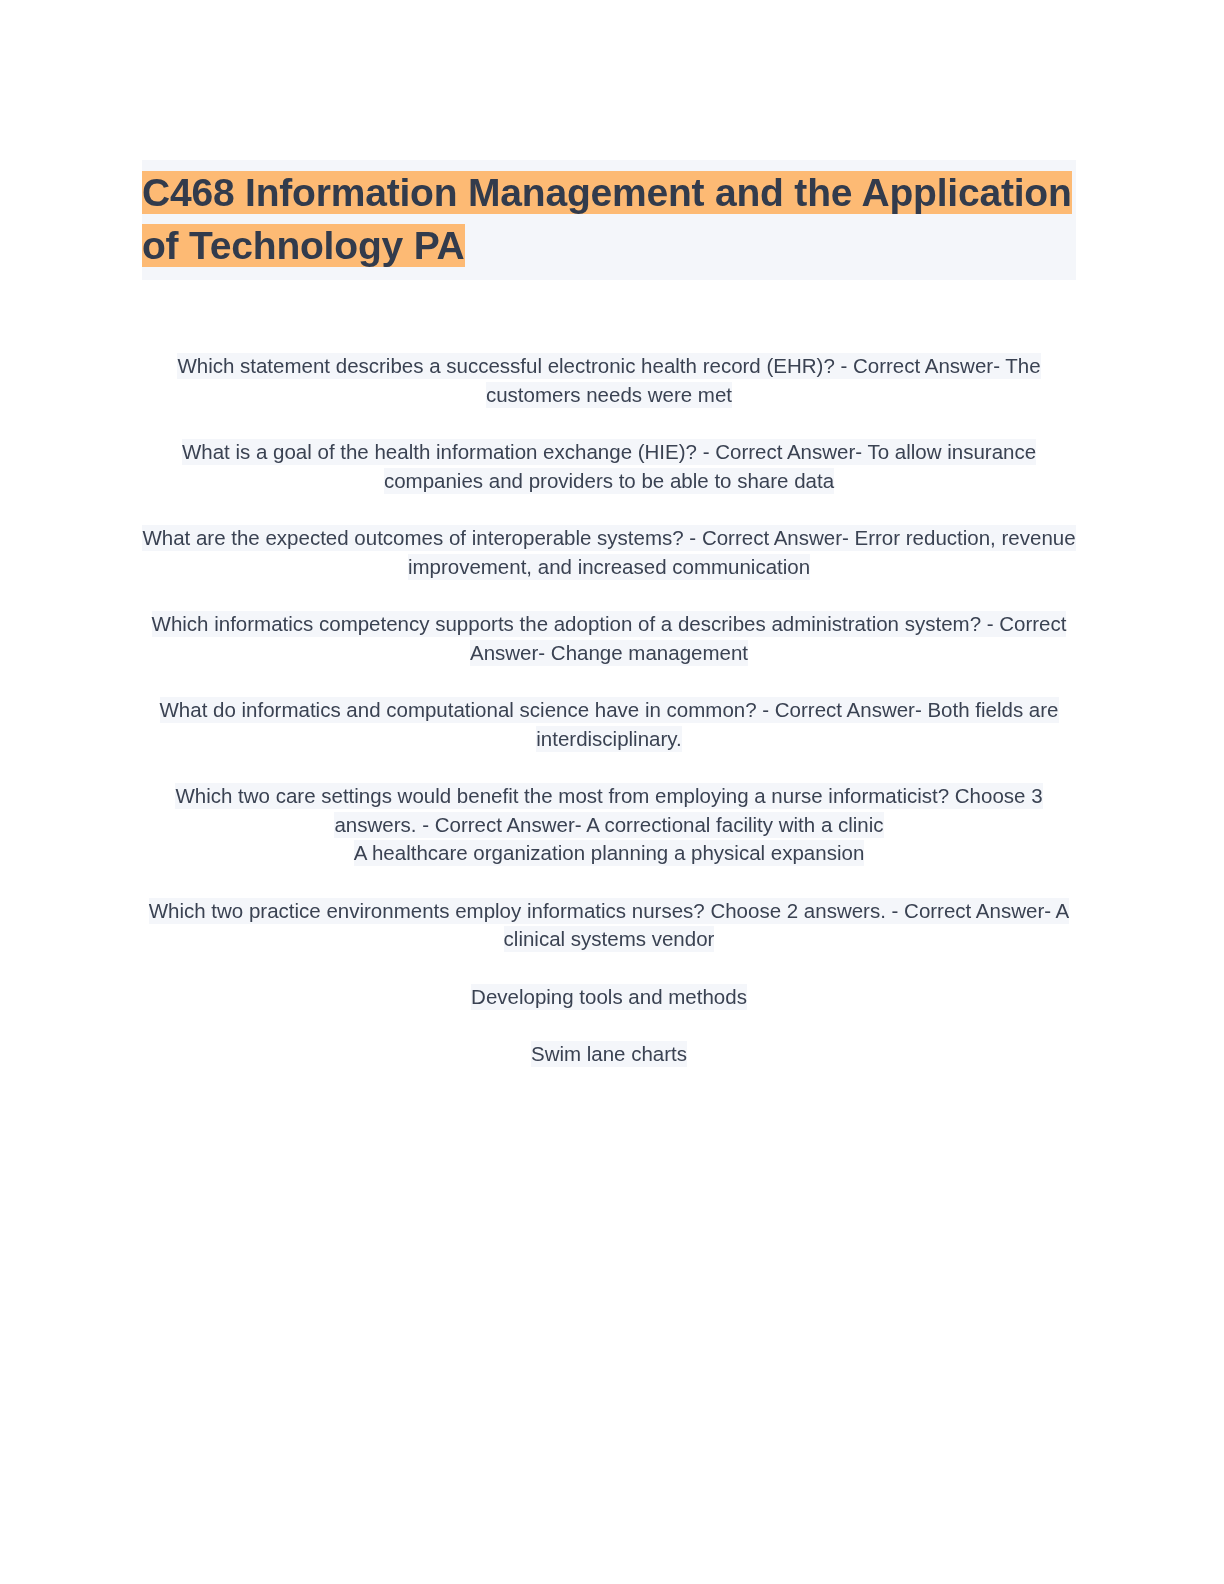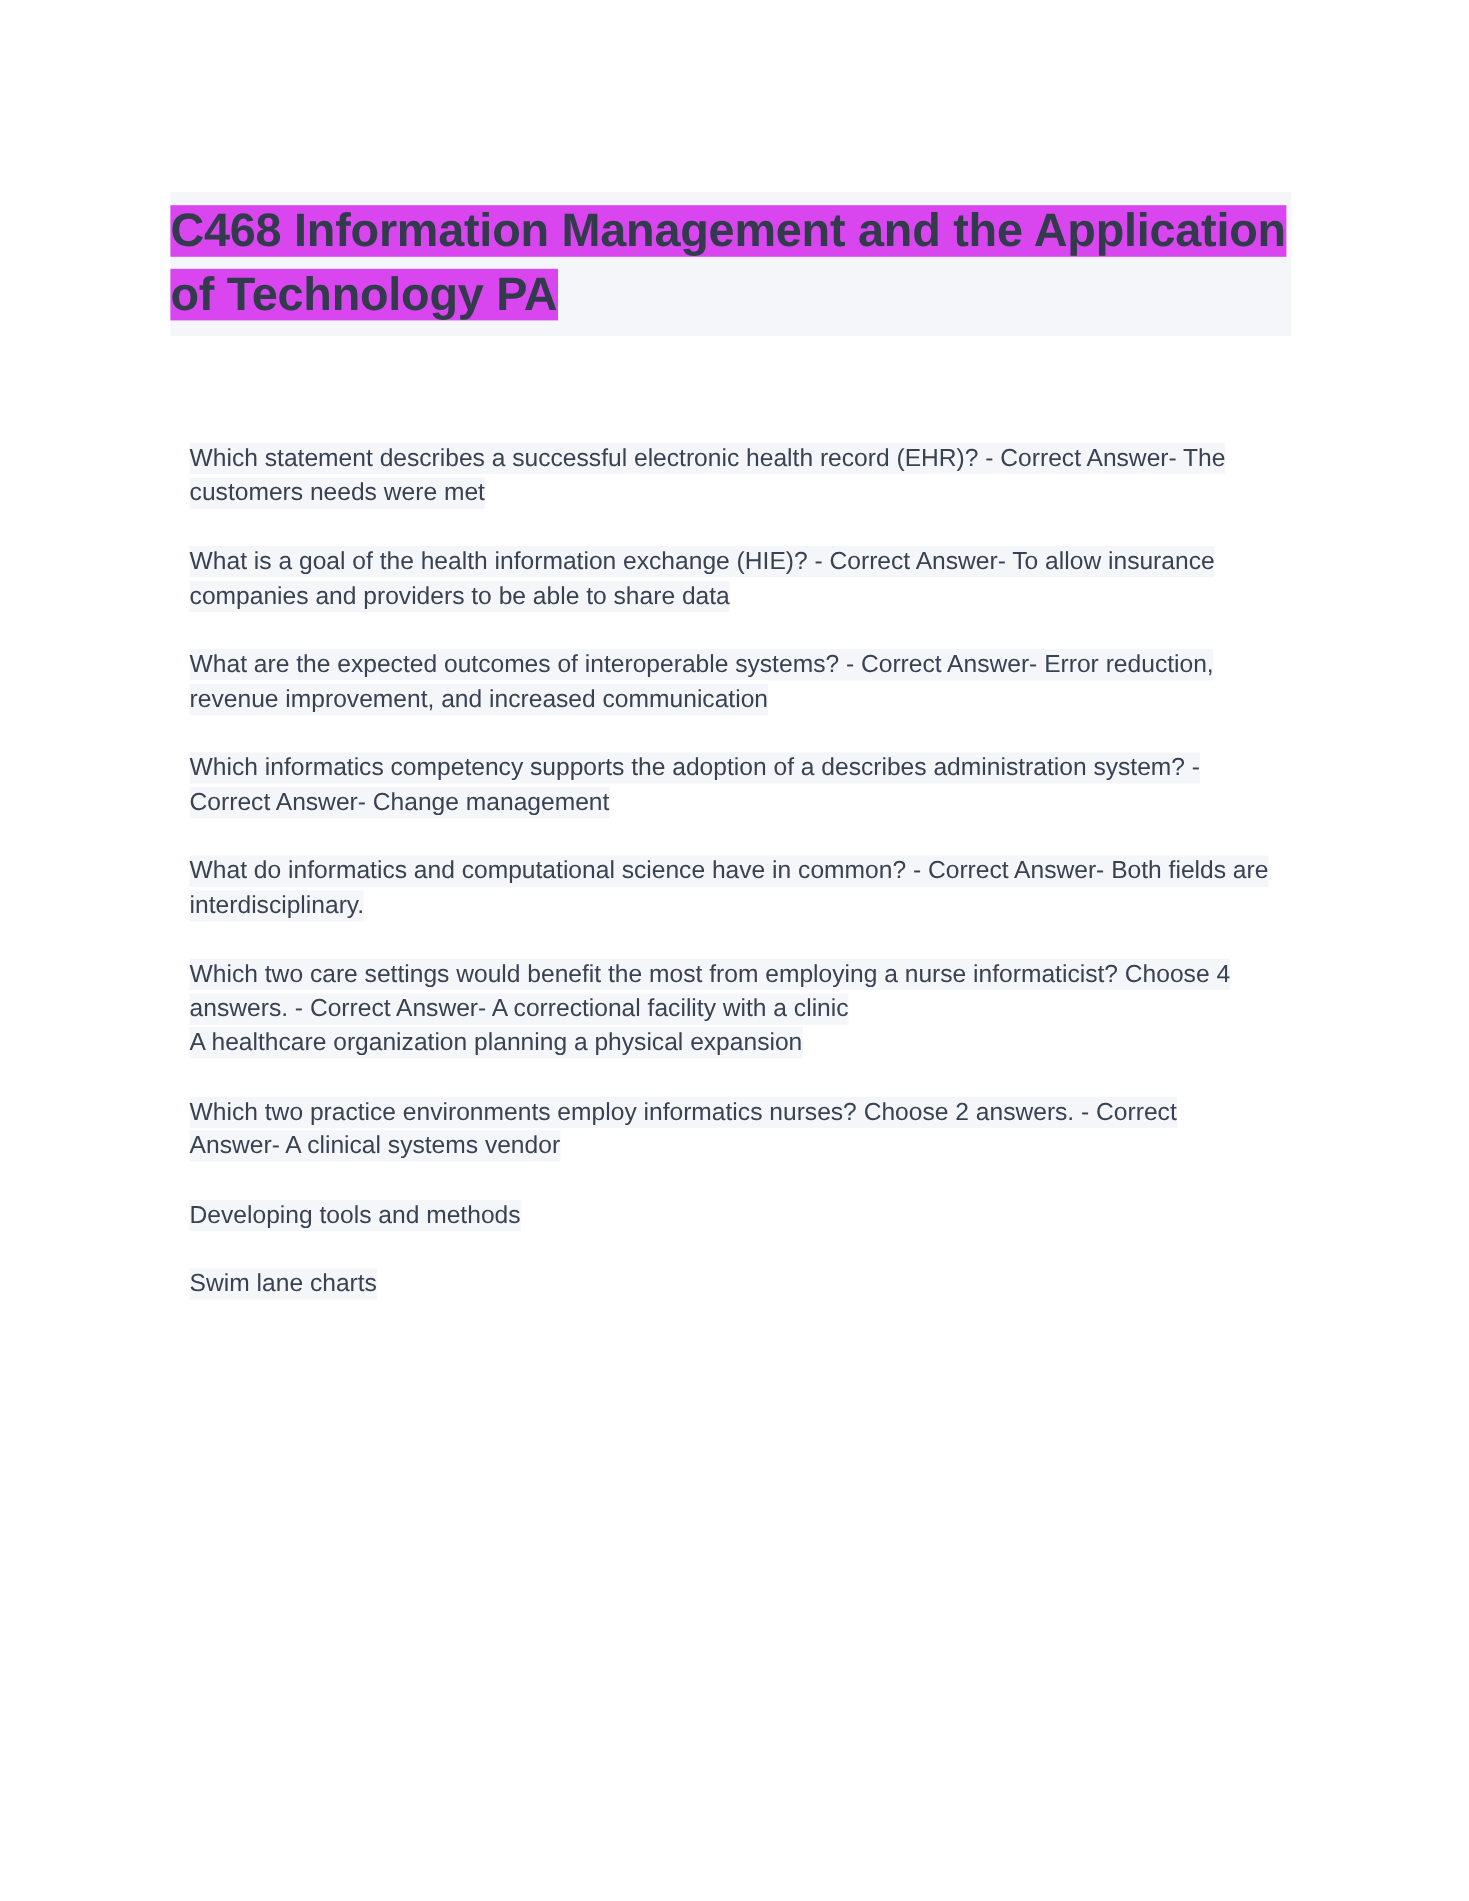--- a/index.html
+++ b/index.html
@@ -38,30 +38,31 @@
     width: 934px;
     box-sizing: border-box;
   }
   .doc-title .title-text {
     font-size: 39px;
     font-weight: bold;
     line-height: 53px;
     color: #323b4c;
     letter-spacing: -0.2px;
     display: inline;
-    background: #d946ef;
+    background: #fdba74;
     box-decoration-break: clone;
     -webkit-box-decoration-break: clone;
   }
 
   
   .qa-list {
-    margin: 16px;
+    margin: 0;
     padding: 0;
     list-style: none;
+    text-align: center;
   }
 
   .qa-block {
     margin: 0 0 29px 0;
     font-size: 20.5px;
     line-height: 28.5px;
     color: #3a4252;
   }
 
   .qa-block .hl {
@@ -99,21 +100,21 @@
         <div class="qa-block" id="qa-interoperable-outcomes">
           <span class="line"><span class="hl">What are the expected outcomes of interoperable systems? - Correct Answer- Error reduction, revenue improvement, and increased communication</span></span>
         </div>
         <div class="qa-block" id="qa-informatics-competency">
           <span class="line"><span class="hl">Which informatics competency supports the adoption of a describes administration system? - Correct Answer- Change management</span></span>
         </div>
         <div class="qa-block" id="qa-informatics-computational">
           <span class="line"><span class="hl">What do informatics and computational science have in common? - Correct Answer- Both fields are interdisciplinary.</span></span>
         </div>
         <div class="qa-block" id="qa-care-settings">
-          <span class="line"><span class="hl">Which two care settings would benefit the most from employing a nurse informaticist? Choose 4 answers. - Correct Answer- A correctional facility with a clinic</span></span>
+          <span class="line"><span class="hl">Which two care settings would benefit the most from employing a nurse informaticist? Choose 3 answers. - Correct Answer- A correctional facility with a clinic</span></span>
           <span class="line"><span class="hl">A healthcare organization planning a physical expansion</span></span>
         </div>
         <div class="qa-block" id="qa-practice-environments">
           <span class="line"><span class="hl">Which two practice environments employ informatics nurses? Choose 2 answers. - Correct Answer- A clinical systems vendor</span></span>
         </div>
         <div class="qa-block" id="qa-quality-reporting">
           <span class="line"><span class="hl">Developing tools and methods</span></span>
         </div>
         <div class="qa-block" id="qa-clinical-workflow-tools">
           <span class="line"><span class="hl">Swim lane charts</span></span>

